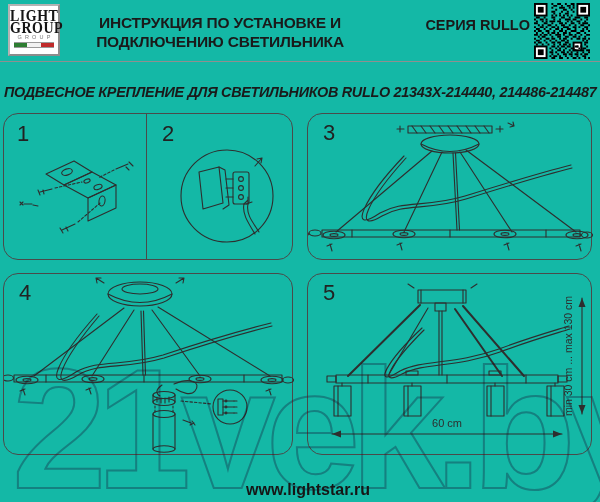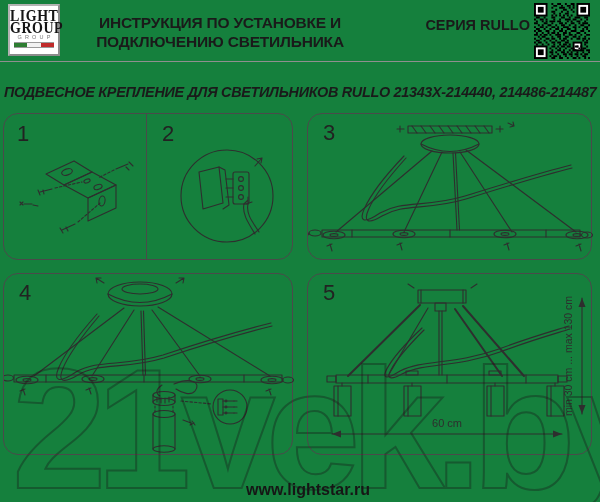--- a/index.html
+++ b/index.html
@@ -1,16 +1,16 @@
 <!DOCTYPE html>
 <html><head>
 <meta charset="utf-8">
 <style>
   html,body{margin:0;padding:0;background:#e9e9e9;}
-  .page{position:relative;width:600px;height:502px;background:#15803d;overflow:hidden;
+  .page{position:relative;width:600px;height:502px;background:#14b8a6;overflow:hidden;
         font-family:"Liberation Sans",sans-serif;color:#1a1a1a;}
   
   .logo{position:absolute;left:8px;top:4px;width:52px;height:52px;box-sizing:border-box;
         border:2px solid #b3b3b3;border-right-color:#8c8c8c;border-bottom-color:#8c8c8c;
         background:#fff;padding-top:4px;}
   .logo-word{font-family:"Liberation Serif",serif;font-weight:bold;font-size:14px;line-height:11.5px;
         text-align:center;color:#151515;transform:scaleY(1.12);letter-spacing:.5px;}
   .logo-group{font-size:5.5px;letter-spacing:3.2px;color:#7a7a7a;text-align:center;margin-top:1px;text-indent:3px;}
   .logo-flag{display:flex;height:4px;margin:2px 4px 0;border-top:1px solid #9a9a9a;border-bottom:1px solid #9a9a9a;}
   .logo-flag .g{flex:1;background:#2e7d32;}

